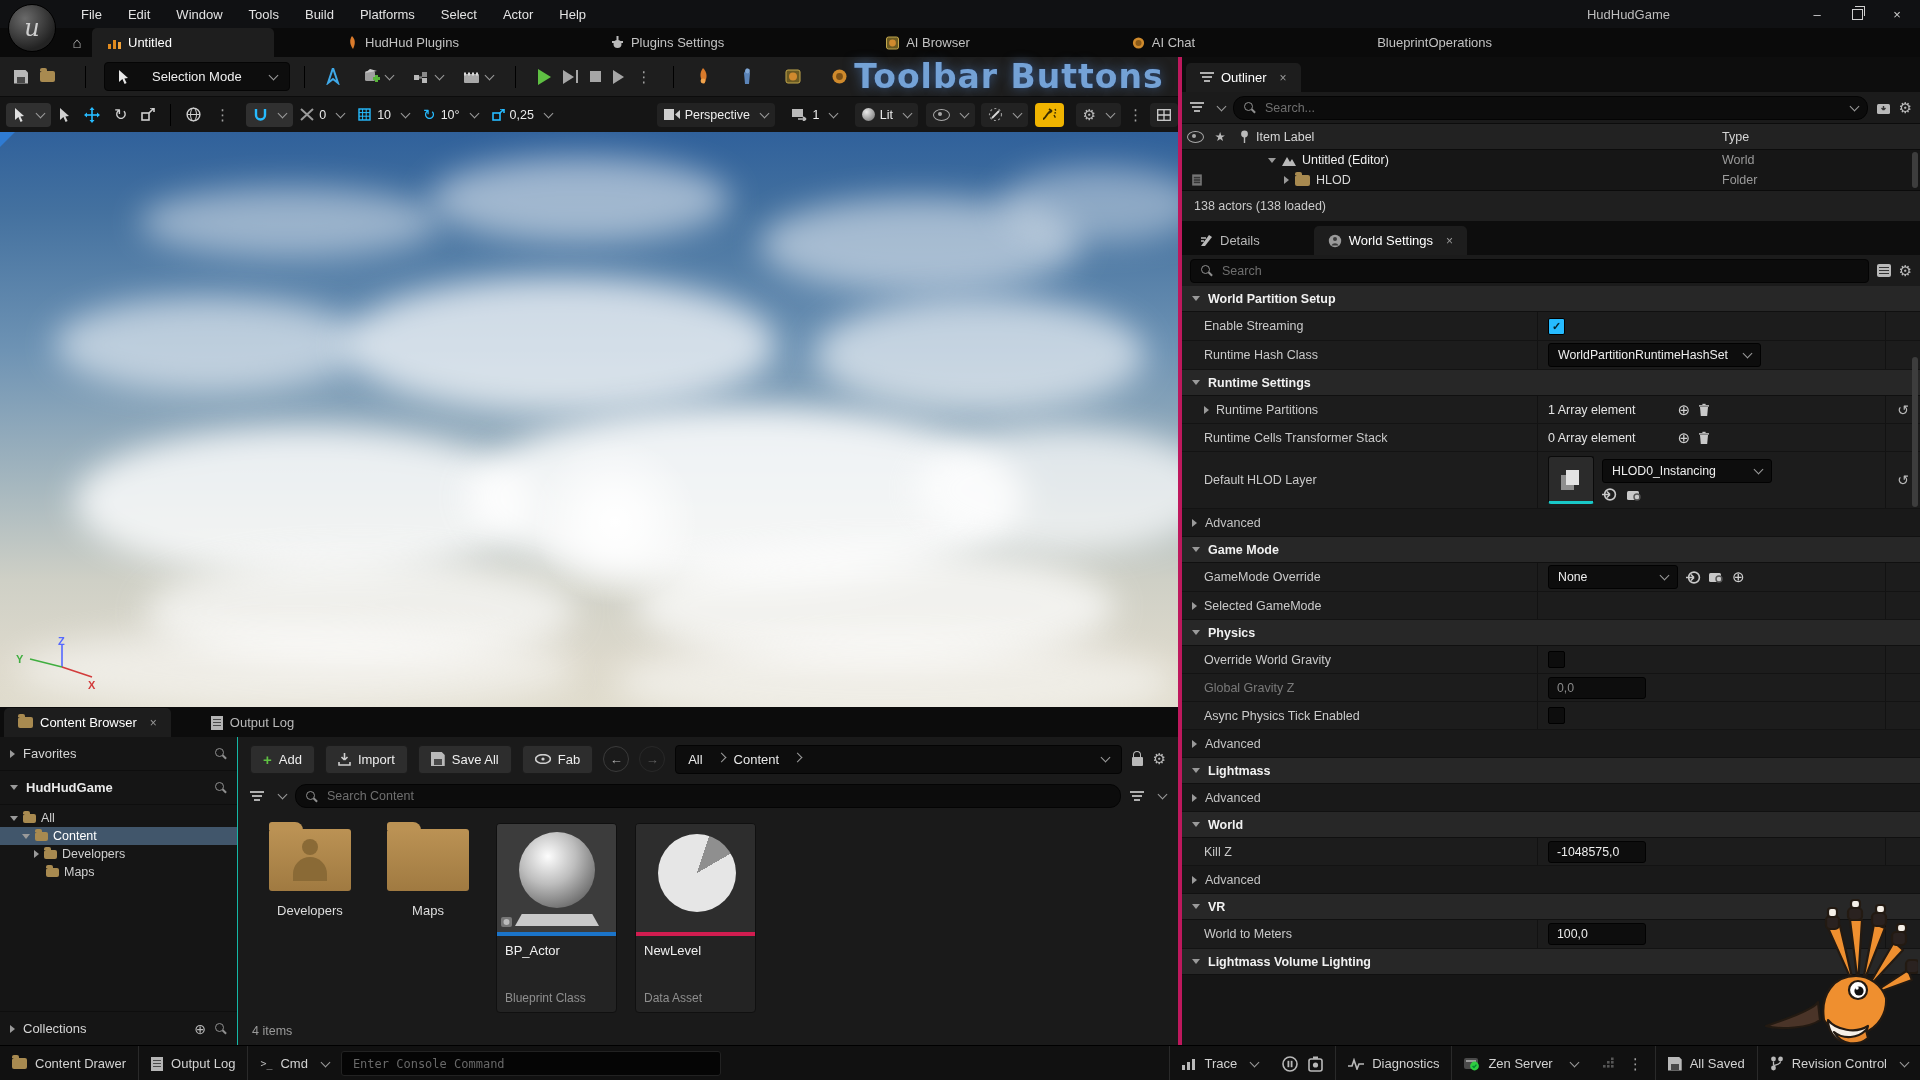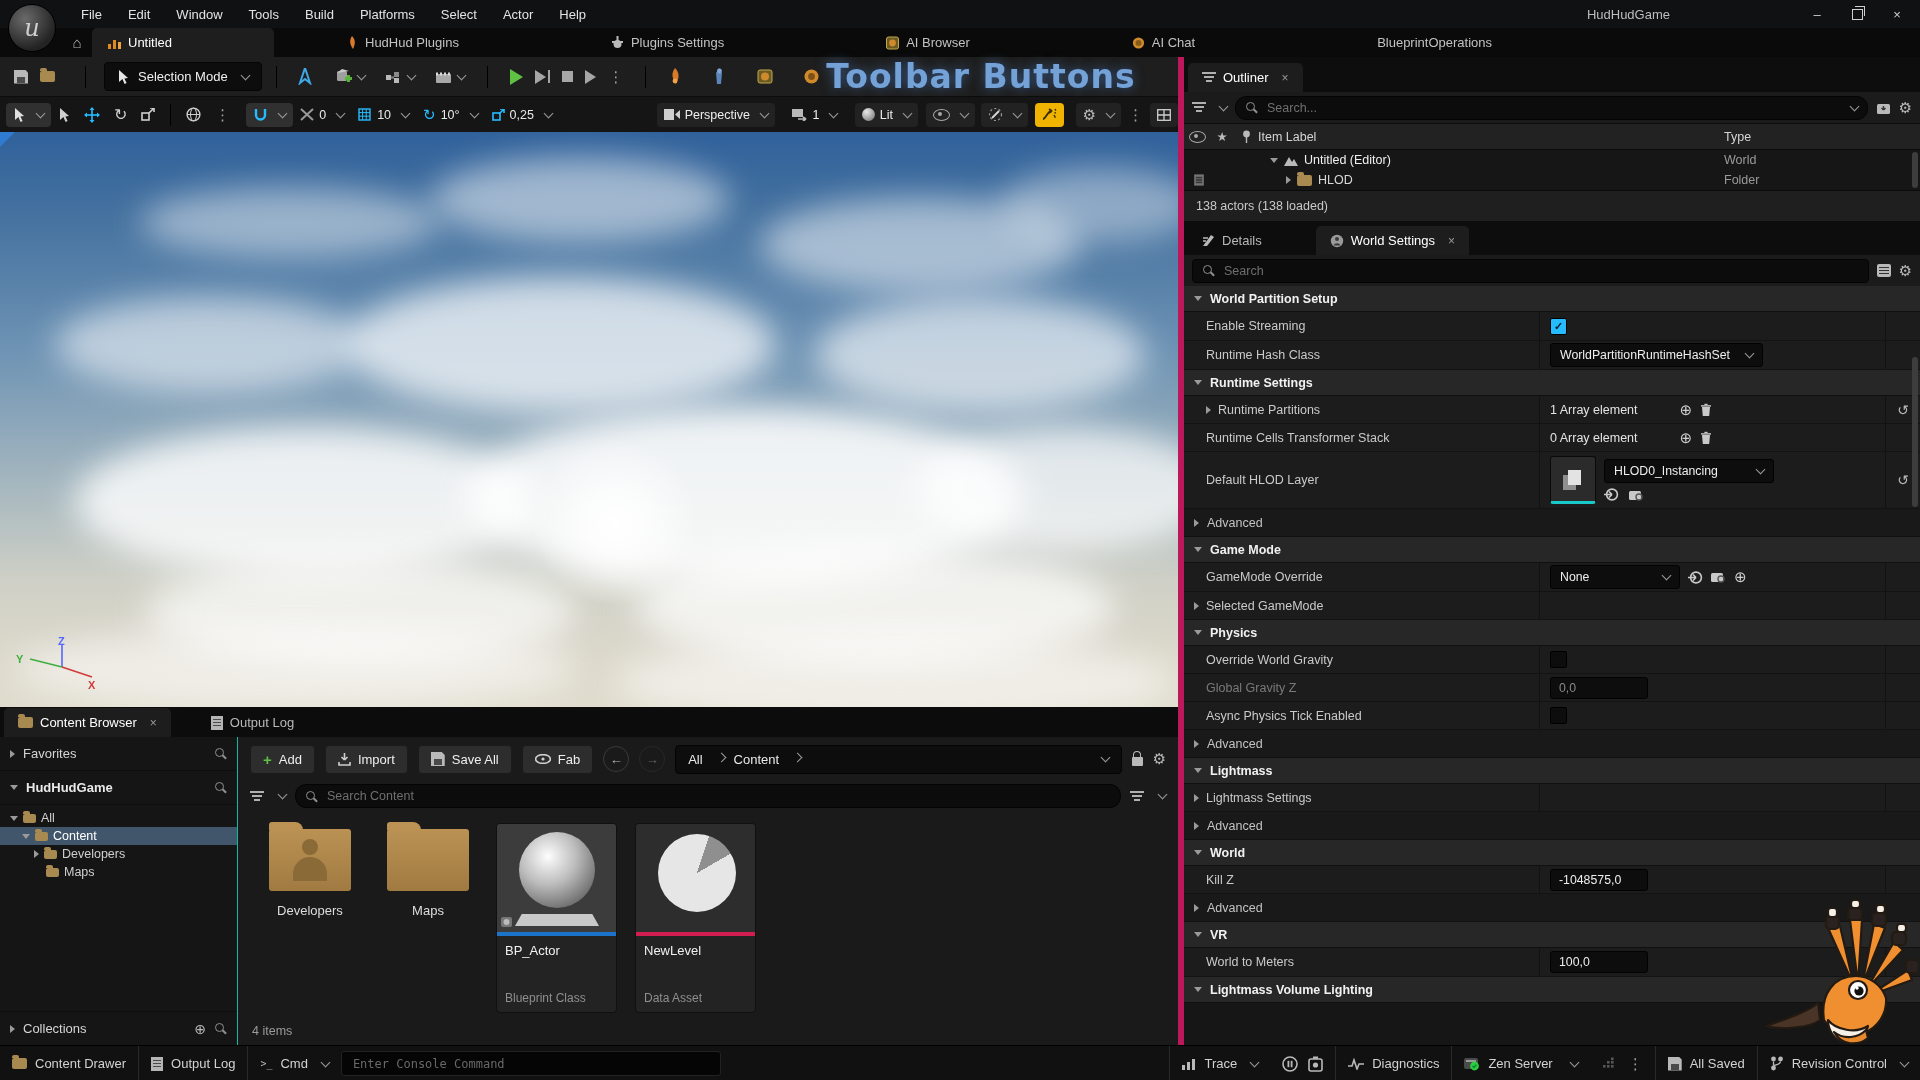--- a/index.html
+++ b/index.html
@@ -36,21 +36,21 @@
   .maxsq::before{content:"";position:absolute;left:2px;top:-4px;width:9px;height:9px;border:1.3px solid #cfcfcf;border-bottom:none;border-left:none;}
   
   .tabbar{left:0;top:28px;width:1920px;height:29px;background:#0a0a0a;display:flex;align-items:flex-end;}
   .home{width:30px;height:29px;display:flex;align-items:center;justify-content:center;color:#b9b9b9;font-size:15px;margin-left:62px;}
   .mtab{height:29px;display:flex;align-items:center;gap:7px;padding:0 16px;color:#c2c2c2;font-size:13px;}
   .mtab.active{background:#1e1e1e;border-radius:5px 5px 0 0;color:#fff;min-width:150px;}
   .tabgap{width:56px;}
   
   .toolbar{left:0;top:57px;width:1920px;height:39px;background:#1e1e1e;display:flex;align-items:center;border-bottom:1px solid #0c0c0c;}
   .tbtn{height:26px;display:flex;align-items:center;justify-content:center;padding:0 6px;border-radius:4px;color:#cfcfcf;}
-  .selmode{background:#0d0d0d;border:1px solid #050505;border-radius:4px;height:27px;display:flex;align-items:center;gap:8px;padding:0 12px;color:#efefef;font-size:13px;}
+  .selmode{background:#0d0d0d;border:1px solid #050505;border-radius:4px;height:27px;display:flex;align-items:center;gap:22px;padding:0 12px;color:#efefef;font-size:13px;}
   .banner{font-family:"DejaVu Sans",sans-serif;font-weight:bold;font-size:33px;letter-spacing:1px;color:#74a2d6;
           text-shadow:0 0 12px rgba(90,140,210,.55),0 0 2px rgba(20,40,80,.9);}
   .playtri{width:0;height:0;border-left:13px solid #5fc043;border-top:8px solid transparent;border-bottom:8px solid transparent;}
   .stopsq{width:11px;height:11px;background:#a6a6a6;}
   .graytri{width:0;height:0;border-left:11px solid #a6a6a6;border-top:7px solid transparent;border-bottom:7px solid transparent;}
   .vbar{width:2.5px;height:13px;background:#a6a6a6;margin-left:2px;}
   .dots{color:#9f9f9f;font-size:15px;letter-spacing:0;}
   .floppy{width:14px;height:14px;background:#b9b9b9;clip-path:polygon(0 0,11px 0,14px 3px,14px 14px,0 14px);position:relative;display:inline-block;}
   .floppy::after{content:"";position:absolute;left:3px;top:7px;width:8px;height:6px;background:#4a4a4a;}
   .fold-mini{width:15px;height:11px;background:#a88a50;border-radius:2px;position:relative;display:inline-block;}
@@ -61,21 +61,21 @@
   .vpb.hl{background:#303030;}
   .vpb.pill{background:#222;}
   .viewport{left:0;top:132px;width:1178px;height:575px;overflow:hidden;
     background:linear-gradient(180deg,#30619b 0%,#44719f 14%,#6e93b4 38%,#a7b8bf 62%,#cfd0c6 78%,#ddd9cc 92%,#e0dccd 100%);}
   .cloud{position:absolute;background:#fff;border-radius:50%;filter:blur(16px);}
   .sun{position:absolute;width:190px;height:190px;border-radius:50%;
        background:radial-gradient(circle,rgba(255,255,255,1) 0%,rgba(255,255,255,.75) 22%,rgba(255,255,255,0) 62%);}
   .vpcorner{position:absolute;left:0;top:0;width:0;height:0;border-top:15px solid #2f7bd2;border-right:15px solid transparent;}
   .axis text{font-family:"Liberation Sans",sans-serif;font-size:11px;font-weight:bold;}
   
-  .rpanel{left:1178px;top:57px;width:742px;height:988px;background:#161616;border-left:6px solid #be185d;box-sizing:border-box;}
+  .rpanel{left:1178px;top:57px;width:742px;height:988px;background:#161616;border-left:4px solid #be185d;box-sizing:border-box;}
   .ptabs{height:35px;background:#0d0d0d;display:flex;align-items:flex-end;padding-left:4px;}
   .ptab{height:29px;display:flex;align-items:center;gap:7px;padding:0 14px;color:#b9b9b9;font-size:13px;}
   .ptab.active{background:#1d1d1d;border-radius:5px 5px 0 0;color:#fff;}
   .closex{color:#9a9a9a;font-size:12px;margin-left:6px;}
   .searchrow{height:31px;display:flex;align-items:center;padding:0 8px;gap:8px;background:#1b1b1b;}
   .searchpill{flex:1;height:22px;background:#0c0c0c;border:1px solid #040404;border-radius:11px;display:flex;align-items:center;gap:7px;padding:0 9px;}
   .searchpill input{flex:1;background:transparent;border:none;outline:none;color:#ddd;font-size:12.5px;font-family:"Liberation Sans",sans-serif;}
   .searchpill input::placeholder{color:#6f6f6f;}
   .outl-head{height:25px;display:flex;align-items:center;background:#222;border-top:1px solid #0c0c0c;border-bottom:1px solid #0c0c0c;font-size:12.5px;color:#d5d5d5;}
   .outl-row{height:20px;display:flex;align-items:center;font-size:12.5px;color:#d9d9d9;}
@@ -868,28 +868,20 @@
       </div>
       <div class="wsadv">
           <span class="tri-r"></span>
           <span>Advanced</span>
         </div>
 
       <div class="wssec">
           <span class="tri-d"></span>
           <span>Lightmass</span>
         </div>
-      <div class="wsrow" style="height:27px">
-        <div class="lab" style="padding-left:10px">
-            <span class="tri-r"></span>
-            <span>Lightmass Settings</span>
-          </div>
-        <div class="val"></div>
-          <div class="rst"></div>
-      </div>
       <div class="wsadv">
           <span class="tri-r"></span>
           <span>Advanced</span>
         </div>
 
       <div class="wssec">
           <span class="tri-d"></span>
           <span>World</span>
         </div>
       <div class="wsrow" style="height:27px">

